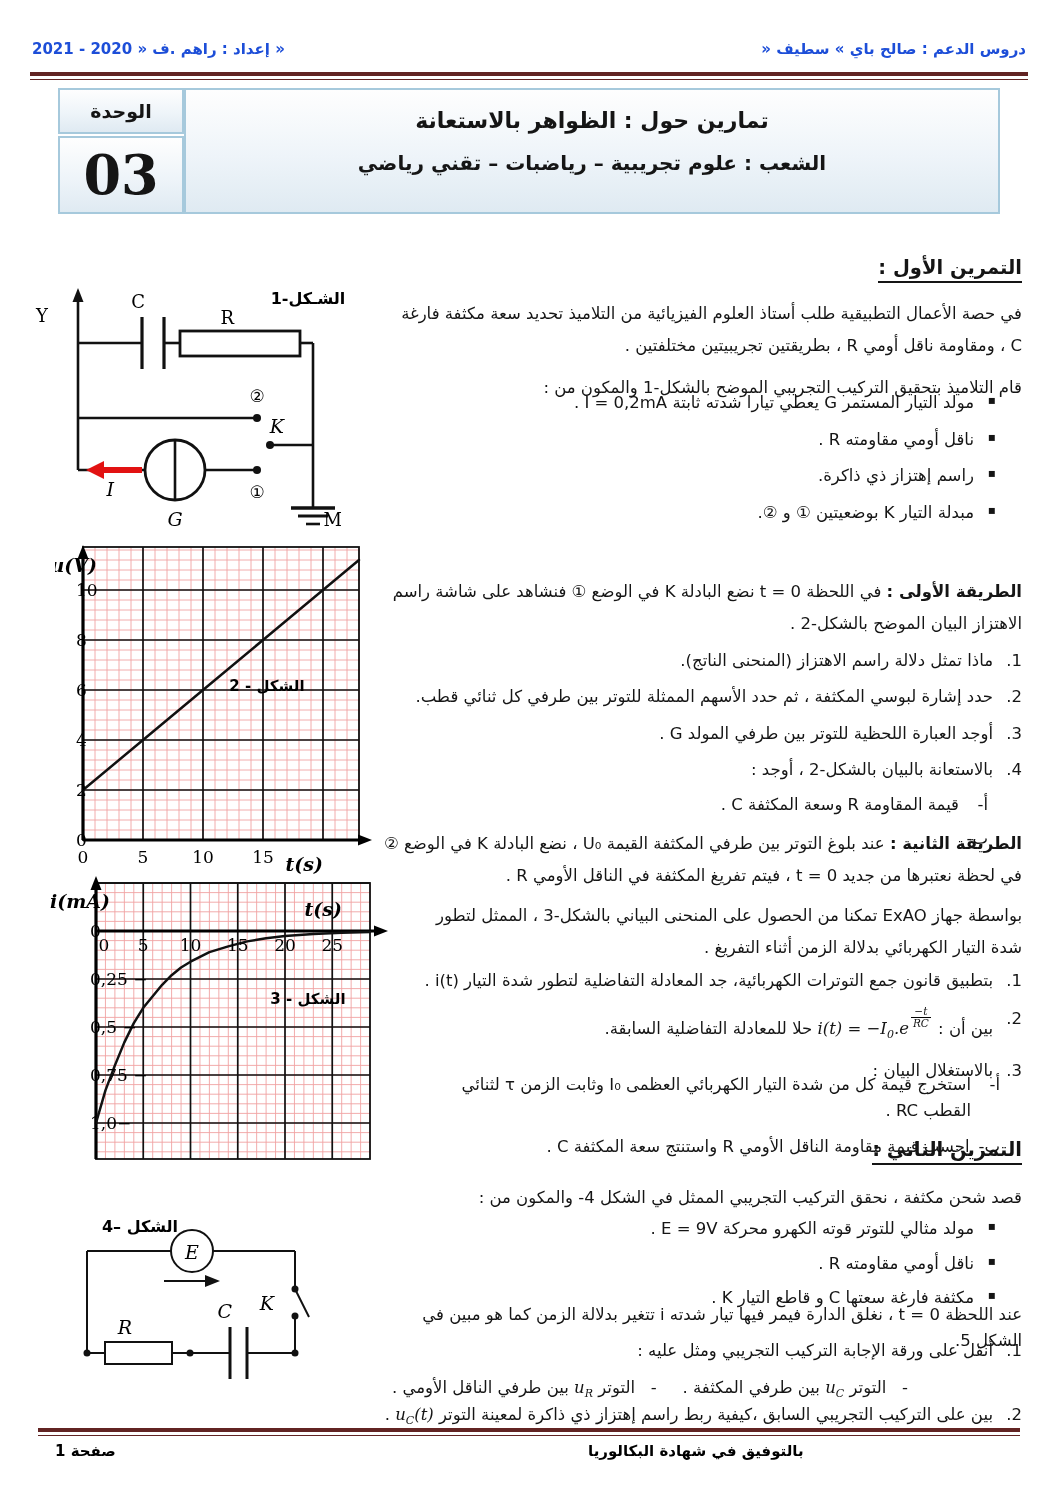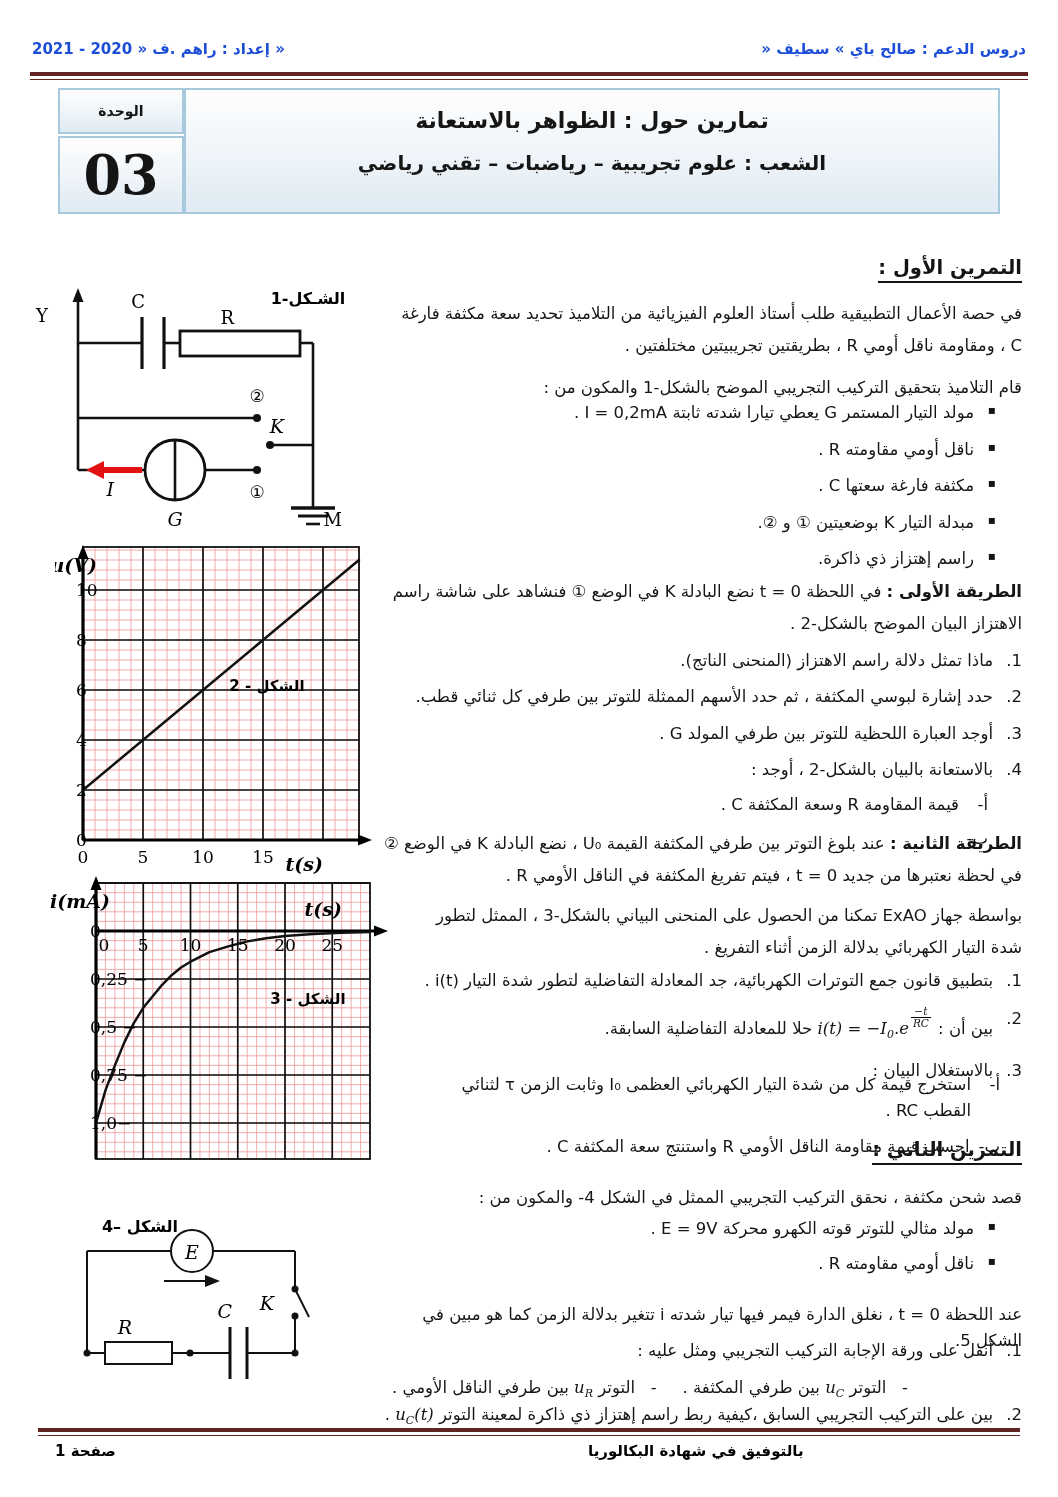--- a/index.html
+++ b/index.html
@@ -7,21 +7,21 @@
         font-family:"DejaVu Sans",sans-serif;color:#151515;direction:rtl;overflow:hidden;}
   .abs{position:absolute;}
   .ar{direction:rtl;text-align:right;font-size:16.5px;line-height:1.95;}
   .b{font-weight:bold;}
   .red{color:#000000;}
   .hdr{font-size:15px;font-weight:bold;color:#1d4ed8;}
   .rule{border-top:4px solid #622423;border-bottom:1px solid #622423;height:3px;}
   .tbox{border:2px solid #a6c9dc;background:linear-gradient(180deg,#fefefe 0%,#eef4f9 55%,#dfeaf2 100%);}
   .title-main{font-size:22px;font-weight:bold;text-align:center;}
   .title-sub{font-size:20px;font-weight:bold;text-align:center;}
-  .unit-lab{font-size:14px;font-weight:bold;text-align:center;}
+  .unit-lab{font-size:19px;font-weight:bold;text-align:center;}
   .unit-num{font-size:54px;font-weight:bold;text-align:center;font-family:"DejaVu Serif",serif;line-height:1.15;}
   .h-ex{display:inline-block;font-weight:bold;font-size:19.5px;border-bottom:2px solid #151515;padding-bottom:2px;margin-left:11px;}
   .bullets .it{position:relative;padding-right:26px;margin-bottom:11px;line-height:1.55;}
   .bullets .it::before{content:"▪";position:absolute;right:4px;top:1px;font-size:12px;}
   .b2 .it{margin-bottom:9px;}
   .qrow{display:flex;gap:9px;line-height:1.6;}
   .qnum{min-width:20px;flex:0 0 auto;}
   .math{font-family:"DejaVu Serif",serif;font-style:italic;unicode-bidi:embed;}
   sub{font-size:11px;}
   .frac{display:inline-block;text-align:center;vertical-align:7px;font-size:10.5px;line-height:1.05;margin:0 2px;font-style:italic;}
@@ -51,26 +51,25 @@
   <div class="abs tbox" style="top:136px;left:58px;width:122px;height:74px;display:flex;align-items:center;justify-content:center;">
     <div class="unit-num" style="direction:ltr;">03</div>
   </div>
 
   <div class="abs" style="top:256px;right:36px;">
     <span class="h-ex">التمرين الأول :</span>
   </div>
   <div class="abs ar" style="top:298px;right:36px;width:630px;">في حصة الأعمال التطبيقية طلب أستاذ العلوم الفيزيائية من التلاميذ تحديد سعة مكثفة فارغة C ، ومقاومة ناقل أومي R ، بطريقتين تجريبيتين مختلفتين .</div>
   <div class="abs ar" style="top:372px;right:36px;width:630px;">قام التلاميذ بتحقيق التركيب التجريبي الموضح بالشكل-1 والمكون من :</div>
 
-  <div class="abs ar bullets" style="top:400px;right:58px;width:600px;">
+  <div class="abs ar bullets" style="top:390px;right:58px;width:600px;">
     <div class="it">مولد التيار المستمر G يعطي تيارا شدته ثابتة I = 0,2mA .</div>
     <div class="it">ناقل أومي مقاومته R .</div>
-    <div class="it">مكثفة فارغة سعتها C .</div>
+    <div class="it">راسم إهتزاز ذي ذاكرة.</div>
     <div class="it">مبدلة التيار K بوضعيتين ① و ②.</div>
-    <div class="it">راسم إهتزاز ذي ذاكرة.</div>
   </div>
 
   <div class="abs ar" style="top:576px;right:36px;width:660px;line-height:1.95;">
     <span class="b">الطريقة الأولى :</span><span> في اللحظة t = 0 نضع البادلة K في الوضع ① فنشاهد على شاشة راسم الاهتزاز البيان الموضح بالشكل-2 .</span>
   </div>
 
   <div class="abs ar" style="top:648px;right:36px;width:620px;">
     <div class="qrow" style="margin-bottom:10px;">
       <span class="qnum">1.</span>
       <span>ماذا تمثل دلالة راسم الاهتزاز (المنحنى الناتج).</span>
@@ -129,20 +128,21 @@
   </div>
 
   <div class="abs" style="top:1138px;right:36px;">
     <span class="h-ex">التمرين الثاني :</span>
   </div>
   <div class="abs ar" style="top:1182px;right:36px;width:600px;">قصد شحن مكثفة ، نحقق التركيب التجريبي الممثل في الشكل 4- والمكون من :</div>
 
   <div class="abs ar bullets b2" style="top:1216px;right:58px;width:560px;">
     <div class="it">مولد مثالي للتوتر قوته الكهرو محركة E = 9V .</div>
     <div class="it">ناقل أومي مقاومته R .</div>
+    <div class="it">مكثفة فارغة سعتها C و قاطع التيار K .</div>
   </div>
 
   <div class="abs ar" style="top:1302px;right:36px;width:620px;line-height:1.6;">عند اللحظة t = 0 ، نغلق الدارة فيمر فيها تيار شدته i تتغير بدلالة الزمن كما هو مبين في الشكل 5.</div>
 
   <div class="abs ar qrow" style="top:1338px;right:36px;width:620px;">
     <span class="qnum">1.</span>
     <span>أنقل على ورقة الإجابة التركيب التجريبي ومثل عليه :</span>
   </div>
 
   <div class="abs ar" style="top:1372px;right:150px;">-&nbsp;&nbsp;&nbsp;التوتر <span dir="ltr" class="math">u<sub>C</sub></span> بين طرفي المكثفة .</div>

